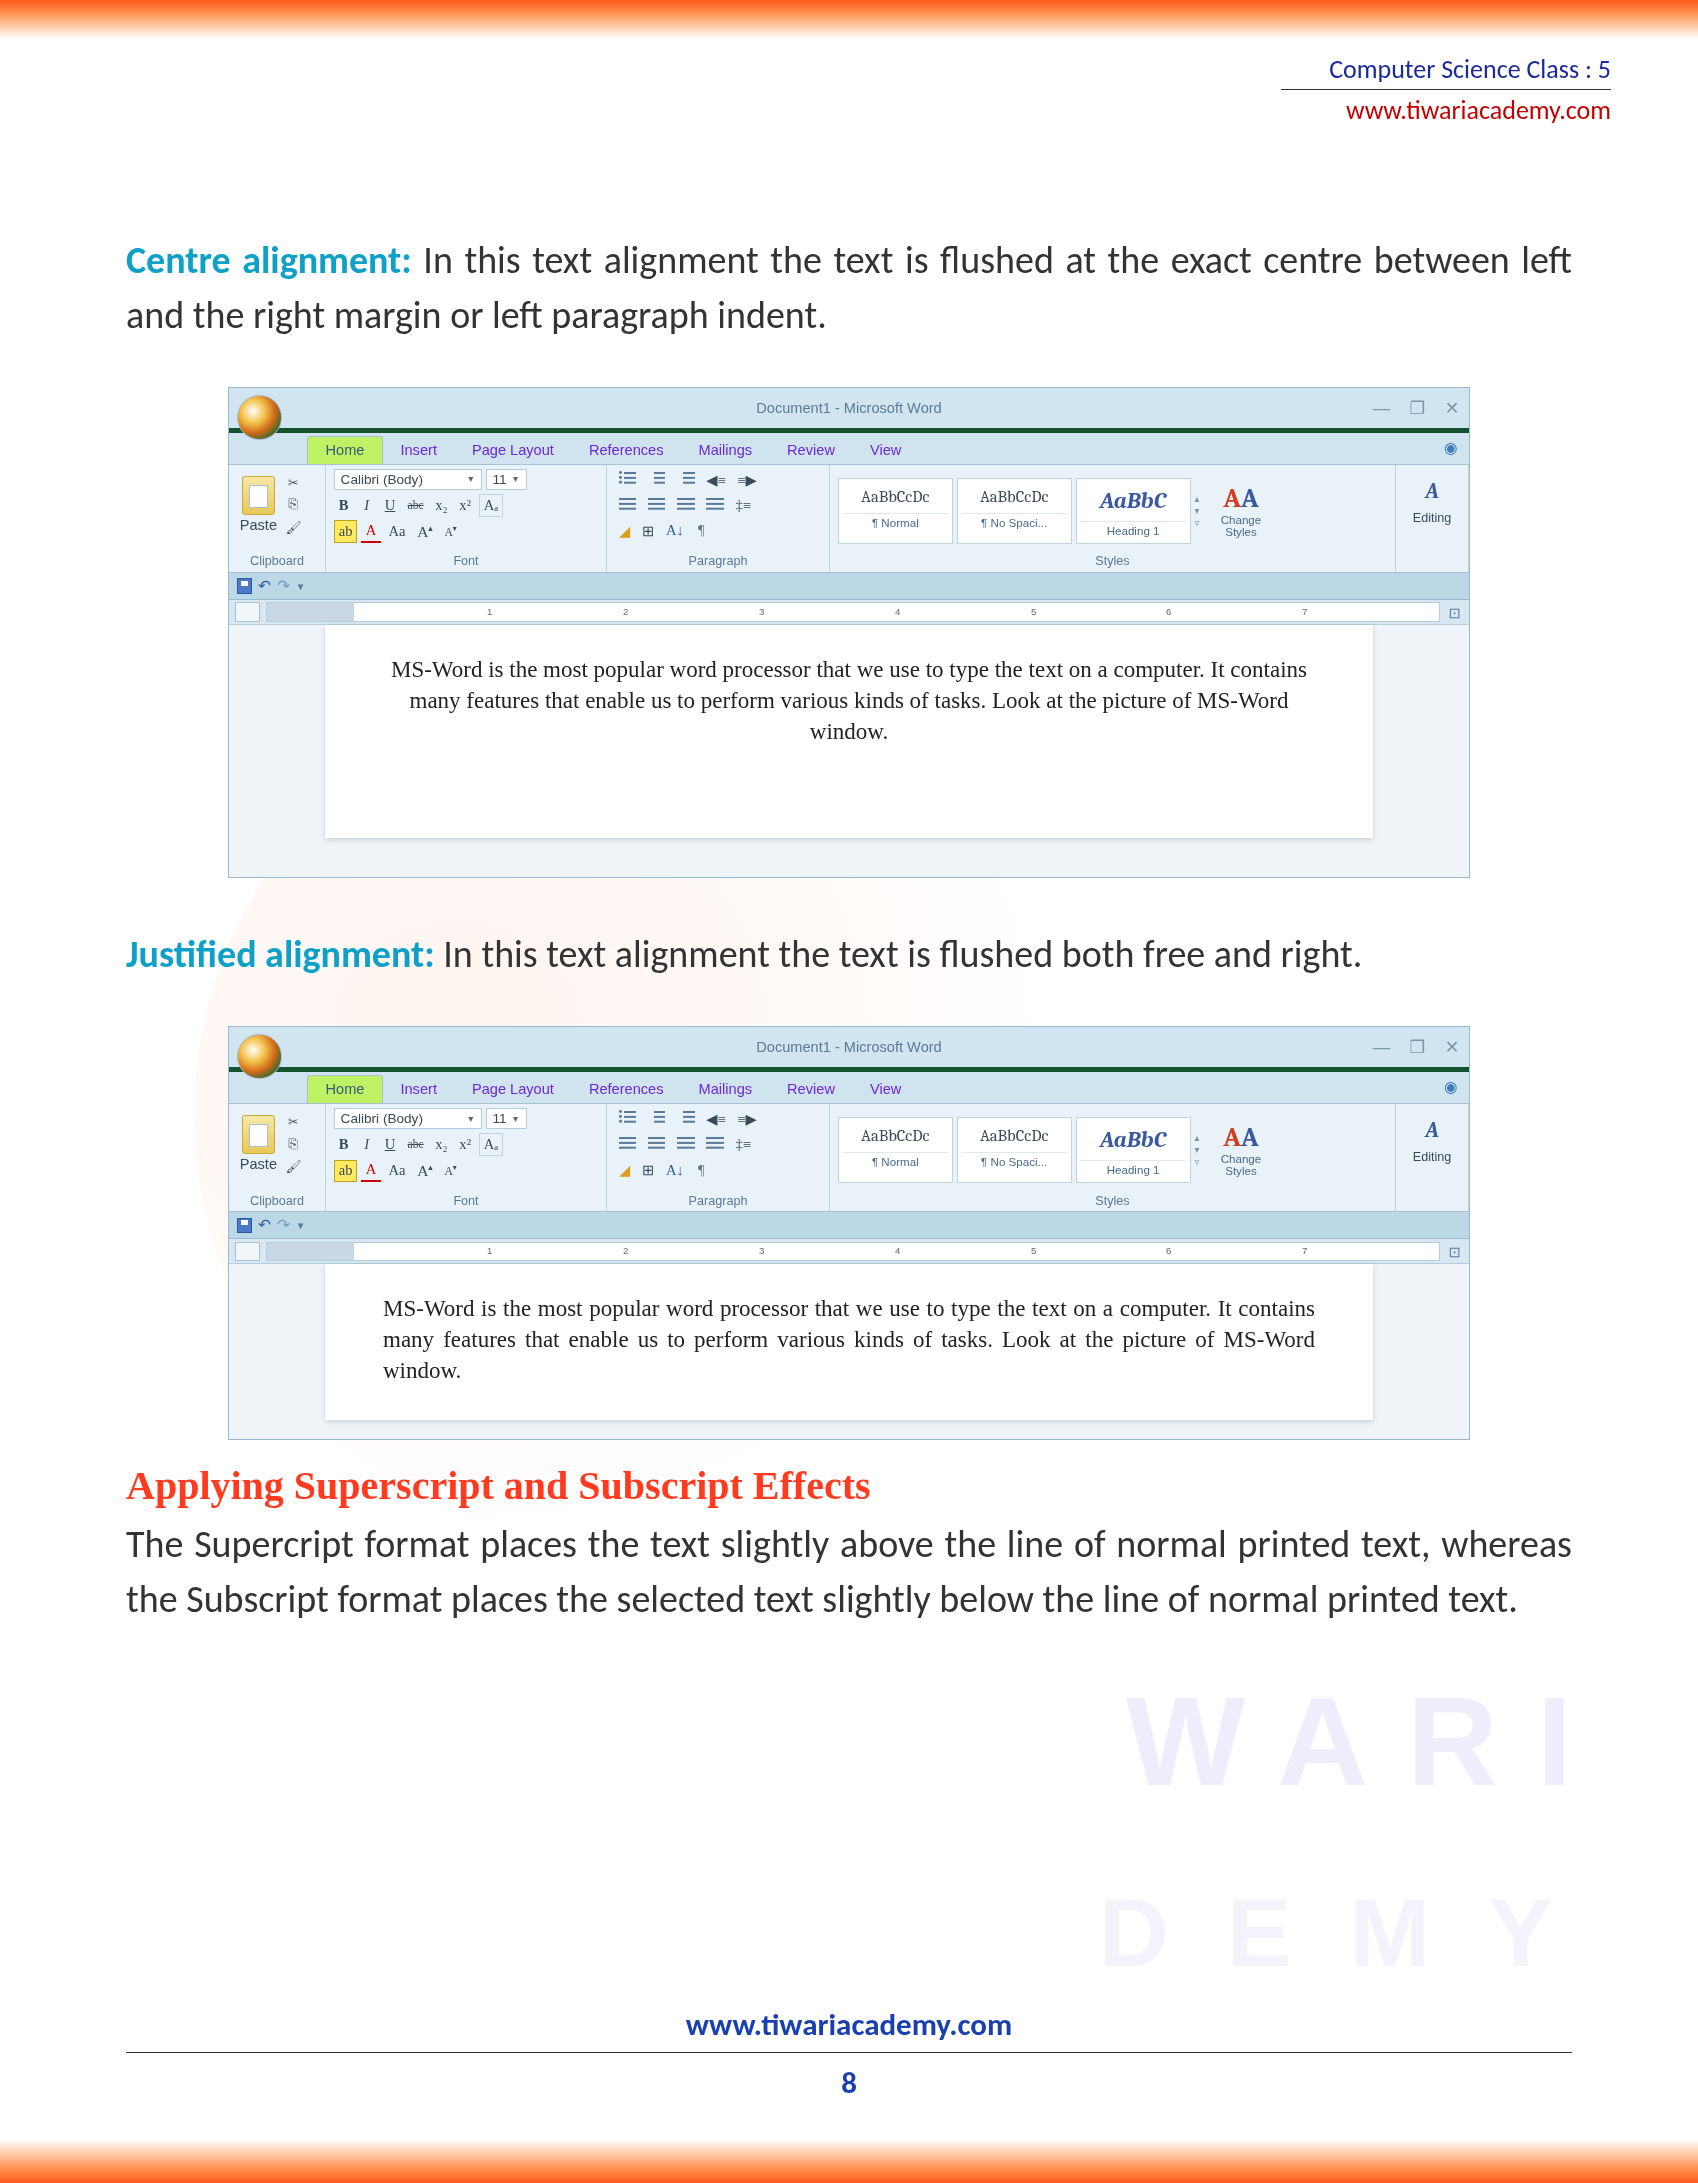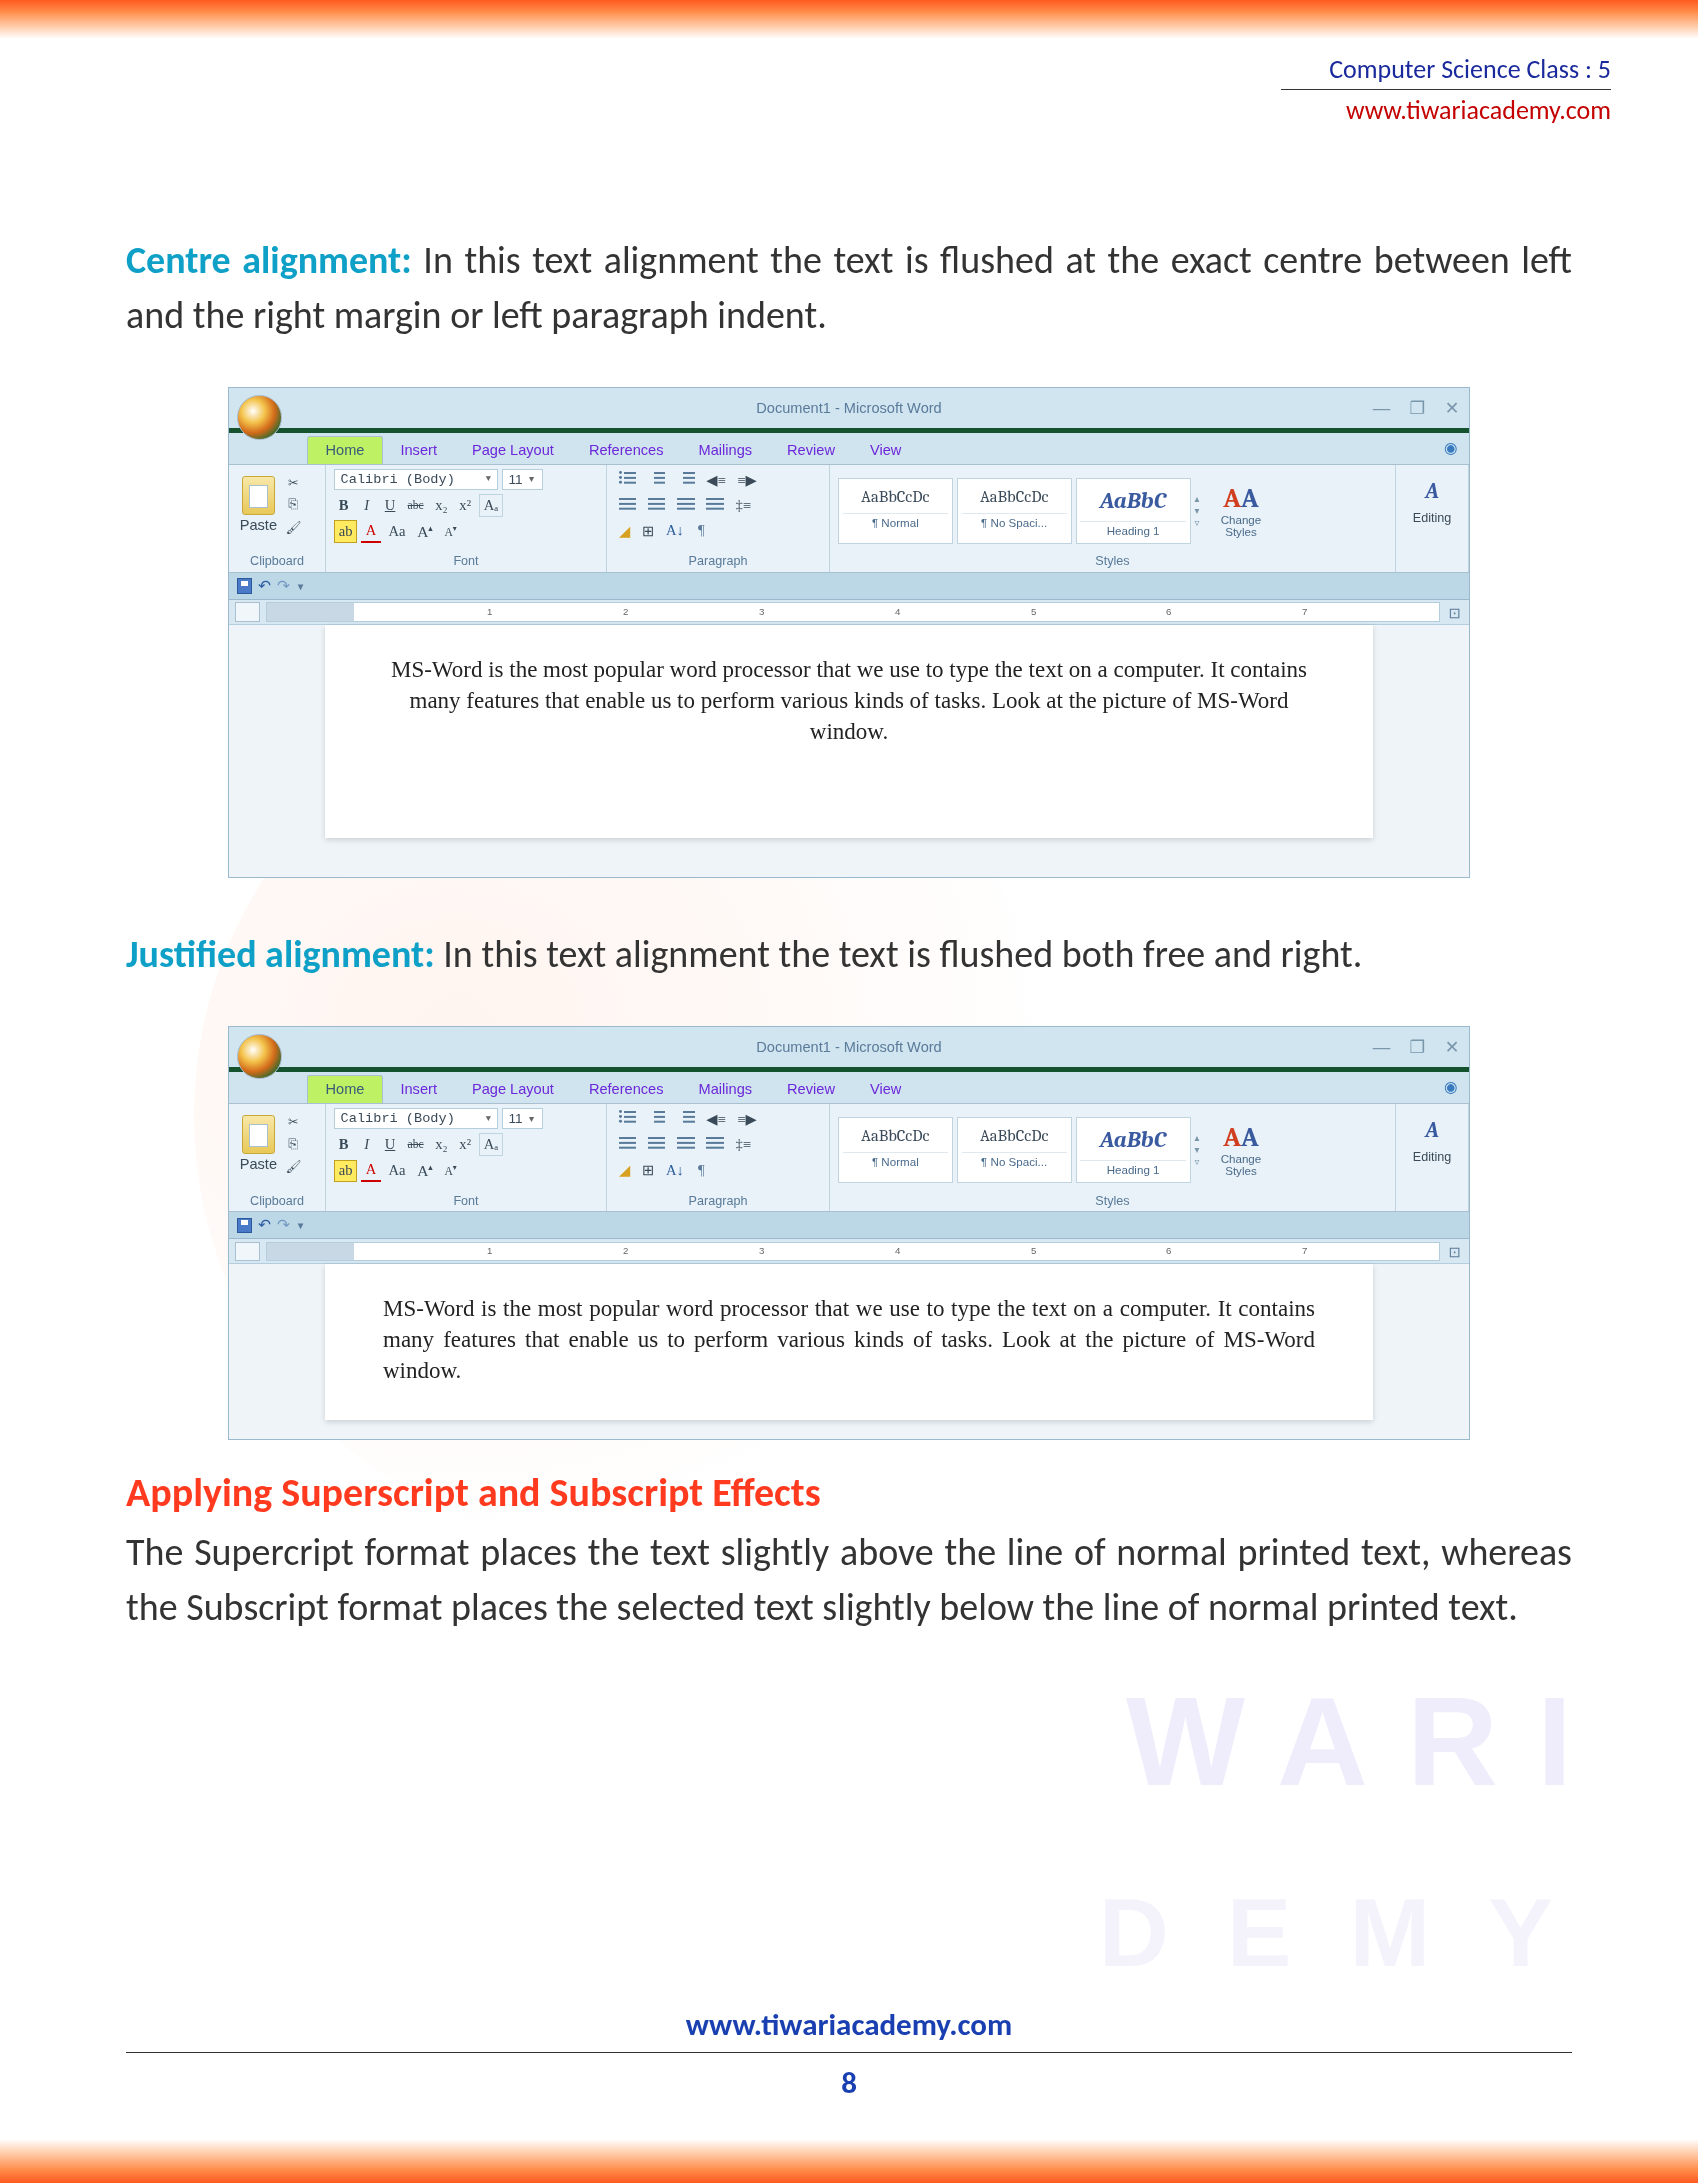--- a/index.html
+++ b/index.html
@@ -44,21 +44,21 @@
     left: 126px;
     right: 126px;
   }
   .body-text {
     font-size: 38px;
     color: #333;
     line-height: 1.45;
     text-align: justify;
   }
   .label-centre { color: #0ea0c7; font-weight: bold; }
-  .section-title { color: #ff3a1f; font-weight: bold; font-size: 40px; margin-top: 28px; }
+  .section-title { color: #ff3a1f; font-weight: bold; font-size: 40px; margin-top: 22px; font-family: Liberation Serif, serif; }
   .word-window {
     width: 1242px;
     margin: 44px auto 49px;
     background: #cfe4ef;
     border: 1px solid #9bb9cc;
     font-size: 14.6px;
     font-family: "Segoe UI", Tahoma, sans-serif;
     color: #3a4a58;
   }
   .title-bar {
@@ -173,21 +173,21 @@
   .combo {
     background: #fff;
     border: 1px solid #b4cedd;
     padding: 1.9px 5.8px;
     font-size: 13.6px;
     display: flex;
     align-items: center;
     justify-content: space-between;
   }
   .combo .arr { font-size: 8.7px; color: #666; }
-  .font-name { width: 164px; font-family: Liberation Mono, monospace; }
+  .font-name { width: 148px; }
   .font-size { width: 41px; }
   .btn {
     padding: 1.9px 3.9px;
     min-width: 19.4px;
     text-align: center;
     font-family: "Times New Roman", serif;
   }
   .bold { font-weight: bold; }
   .italic { font-style: italic; }
   .underline { text-decoration: underline; }

